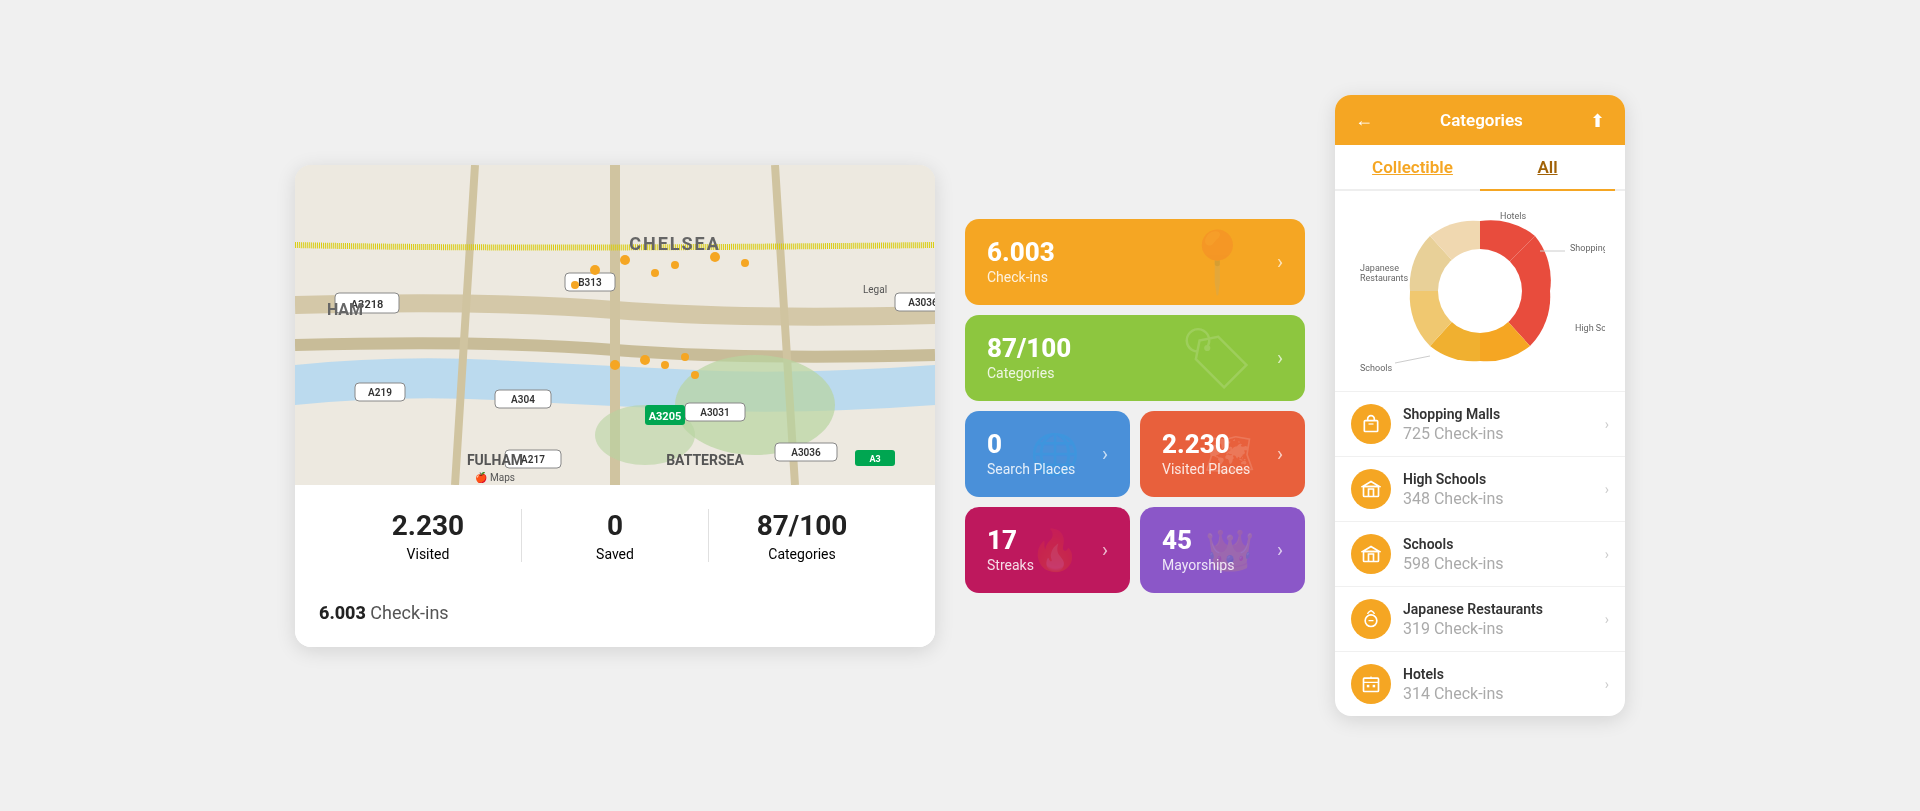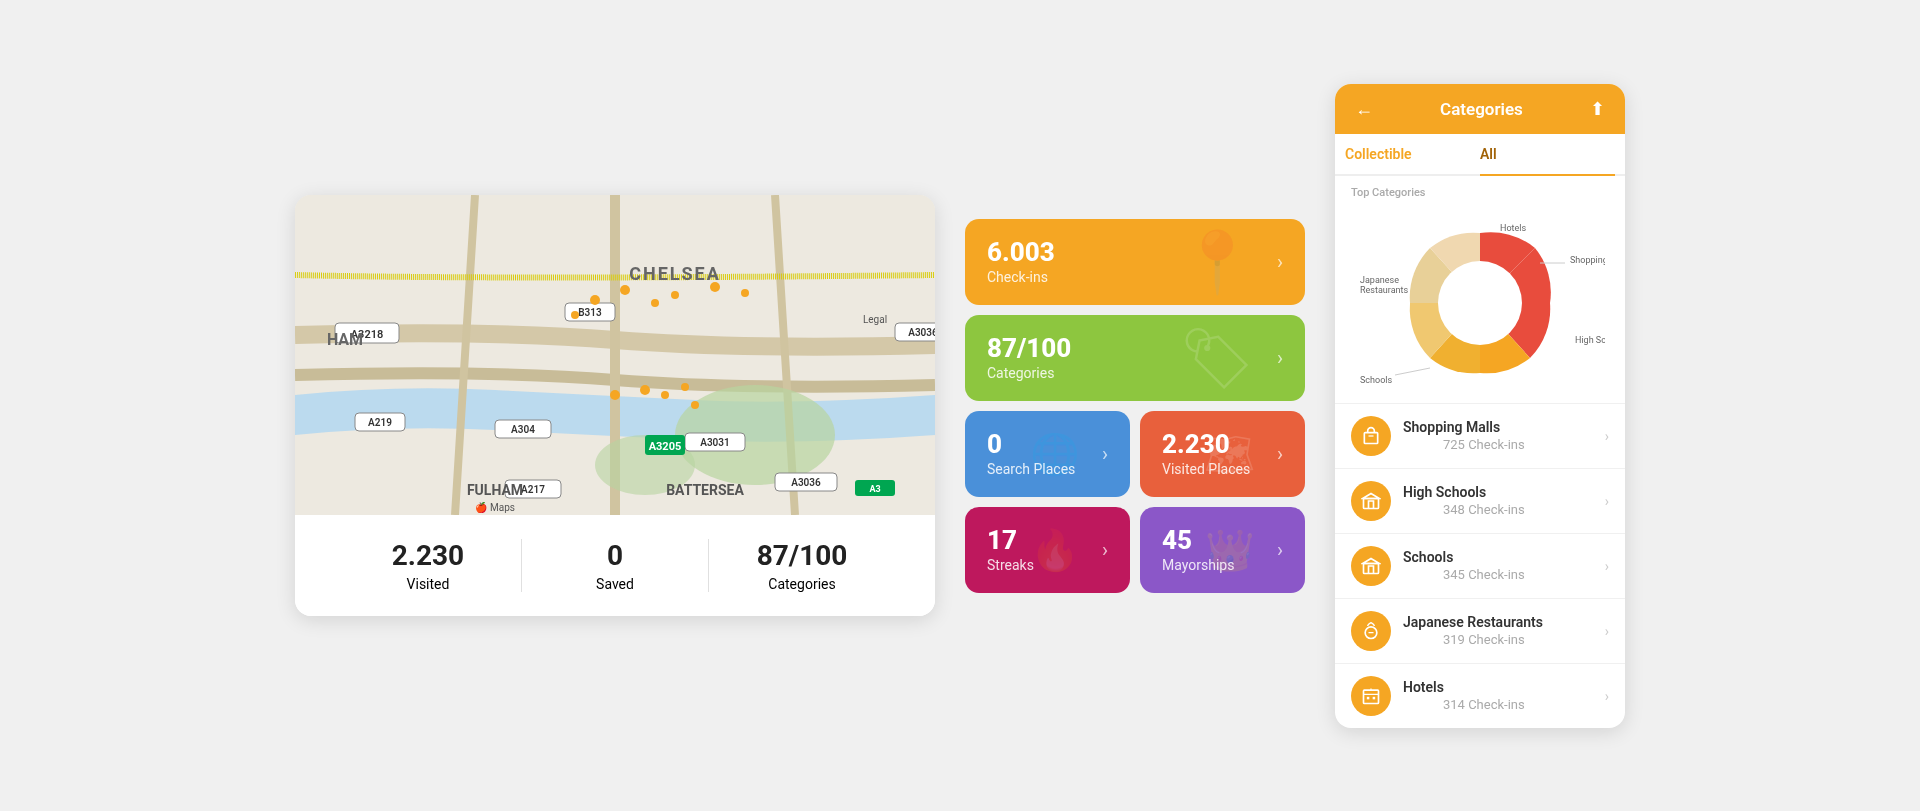--- a/index.html
+++ b/index.html
@@ -214,25 +214,27 @@
     .header-icon { color: white; font-size: 18px; cursor: pointer; }
 
     .tabs-row {
       display: flex;
       border-bottom: 2px solid #eee;
       padding: 0 10px;
     }
 
     .tab {
       flex: 1;
+      text-align: center;
       padding: 12px 0;
-      font-size: 14px;
+      font-size: 17px;
       font-weight: 600;
       cursor: pointer;
       color: #aaa;
+      text-decoration: underline;
     }
 
     .tab.active {
       color: #a16207;
       border-bottom: 2px solid #f5a623;
       margin-bottom: -2px;
     }
 
     .top-categories-label {
       font-size: 11px;
@@ -280,21 +282,21 @@
       display: flex;
       align-items: center;
       justify-content: center;
       flex-shrink: 0;
       color: white;
       font-size: 16px;
     }
 
     .category-info { flex: 1; }
     .category-name { font-size: 14px; font-weight: 600; color: #333; }
-    .category-checkins { font-size: 13px; color: #aaa; margin-top: 2px; margin-left: 40px; }
+    .category-checkins { font-size: 16px; color: #aaa; margin-top: 2px; }
 
     .category-chevron { color: #ccc; font-size: 14px; }
   </style>
 </head>
 <body>
 
 <div class="left-panel">
 
   <div class="map-container">
     <svg class="map-svg" viewBox="0 0 640 320" xmlns="http://www.w3.org/2000/svg">
@@ -367,20 +369,26 @@
     <div class="stat-item">
       <span class="stat-number">0</span>
       <span class="stat-label">Saved</span>
     </div>
     <div class="stat-item">
       <span class="stat-number">87/100</span>
       <span class="stat-label">Categories</span>
     </div>
   </div>
 
+  <div class="checkins-row">
+    <span class="checkins-text">
+      <strong>6.003</strong>
+      <span> </span><span>Check-ins</span>
+    </span>
+  </div>
 </div>
 
 <div class="middle-panel">
   <div class="card card-checkins">
     <div class="card-content">
       <div class="card-number">6.003</div>
       <div class="card-label">Check-ins</div>
     </div>
     <div class="card-bg-icon">📍</div>
     <div class="card-chevron">›</div>
@@ -439,21 +447,20 @@
     <div class="header-icon">←</div>
     <span class="right-header-title">Categories</span>
     <div class="header-icon">⬆</div>
   </div>
 
   <div class="tabs-row">
     <div class="tab" style="color:#f5a623;">Collectible</div>
     <div class="tab active">All</div>
   </div>
 
-  <div class="top-categories-label">Top Categories</div>
 
   <div class="donut-chart-container">
     <svg width="250" height="180" viewBox="0 0 250 180" xmlns="http://www.w3.org/2000/svg">
 
       <path d="M125 90 L125 20 A70 70 0 0 1 180 35 Z" fill="#e84c3d" transform="rotate(0, 125, 90)"></path>
       <path d="M125 90 L180 35 A70 70 0 0 1 195 90 Z" fill="#e84c3d"></path>
       <path d="M125 90 L195 90 A70 70 0 0 1 175 145 Z" fill="#e84c3d"></path>
 
       <path d="M125 90 L175 145 A70 70 0 0 1 125 160 Z" fill="#f5a623"></path>
 
@@ -513,21 +520,21 @@
     <div class="category-item">
       <div class="category-icon">
         <svg width="20" height="20" viewBox="0 0 24 24" fill="none">
           <rect x="3" y="9" width="18" height="12" rx="1" stroke="white" stroke-width="2"></rect>
           <path d="M9 21V12h6v9" stroke="white" stroke-width="2"></path>
           <path d="M12 3L2 9h20L12 3z" stroke="white" stroke-width="2" fill="none"></path>
         </svg>
       </div>
       <div class="category-info">
         <div class="category-name">Schools</div>
-        <div class="category-checkins">345 Check-ins</div>
+        <div class="category-checkins">598 Check-ins</div>
       </div>
       <div class="category-chevron">›</div>
     </div>
 
     <div class="category-item">
       <div class="category-icon">
         <svg width="20" height="20" viewBox="0 0 24 24" fill="none">
           <circle cx="12" cy="14" r="7" stroke="white" stroke-width="2"></circle>
           <path d="M8 6c0-2 4-4 4-4s4 2 4 4" stroke="white" stroke-width="1.5"></path>
           <line x1="9" y1="14" x2="15" y2="14" stroke="white" stroke-width="1.5"></line>

